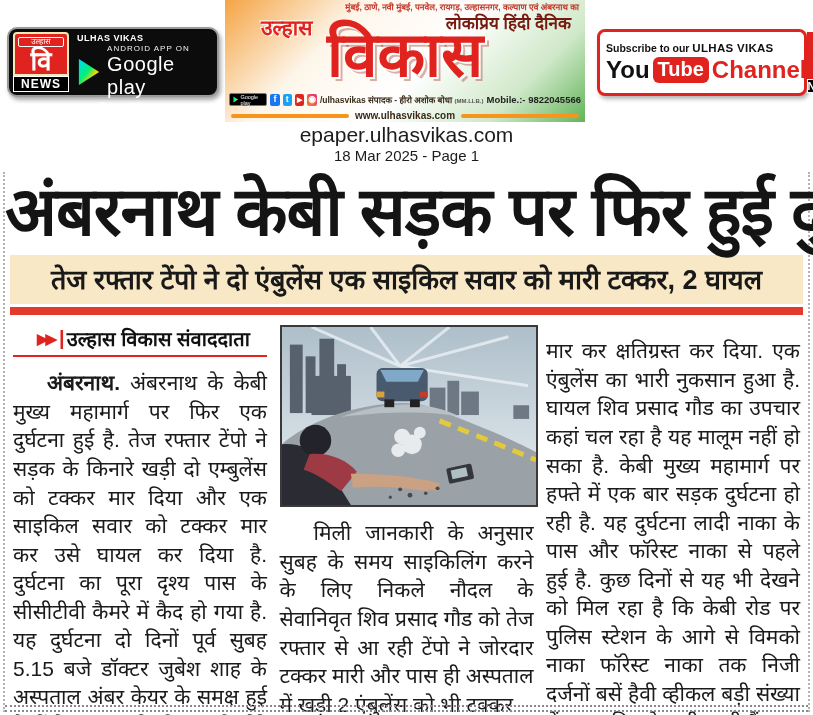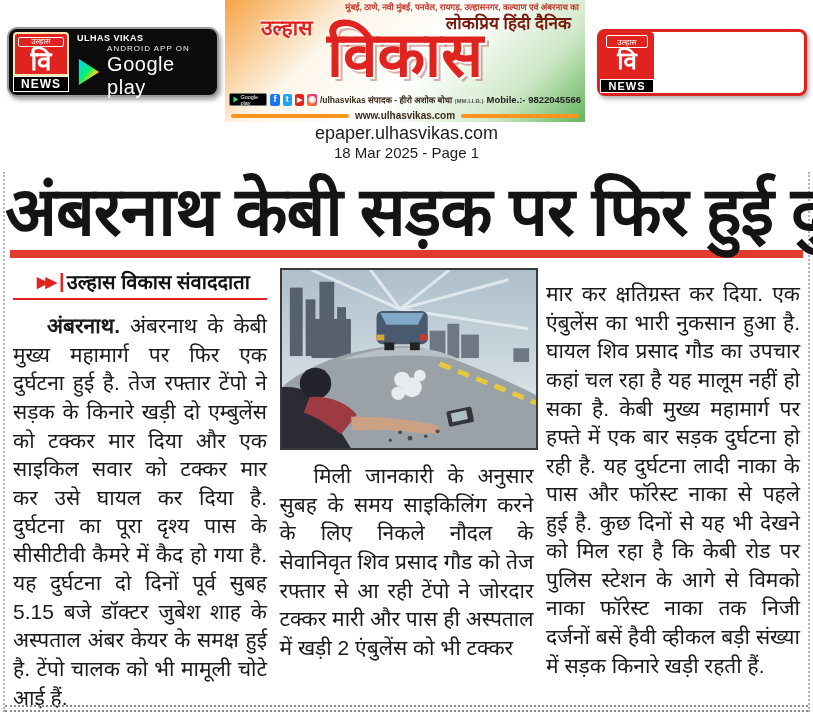--- a/index.html
+++ b/index.html
@@ -67,21 +67,21 @@
   .yt-you { font-size:24px; font-weight:bold; color:#111; }
   .yt-tube { font-size:20px; font-weight:bold; color:#fff; background:#e0231e; border-radius:6px; padding:1px 5px 2px; }
   .yt-chan { font-size:24px; font-weight:bold; color:#e0231e; }
   .yt-logo { width:54px; display:flex; flex-direction:column; background:#e0231e; border-radius:0 4px 4px 0; }
   .yt-logo .tiny { font-size:8px; color:#fff; border:1px solid #fff; border-radius:2px; margin:3px 6px 0; text-align:center; }
   .yt-logo .big { flex:1; color:#fff; font-size:24px; font-weight:bold; text-align:center; line-height:1.1; }
   .yt-logo .news { background:#000; color:#fff; font-size:11px; font-weight:bold; text-align:center; border:1px solid #fff; letter-spacing:1px; }
 
   
   .meta { position:absolute; left:0; top:123px; width:813px; text-align:center; color:#1c1c1c; }
-  .meta .url { font-size:18px; }
+  .meta .url { font-size:21px; }
   .meta .datepage { font-size:15px; }
 
   
   .article { position:absolute; left:3px; top:172px; width:807px; height:540px;
     border-left:2px dotted #b3b3b3; border-right:2px dotted #b3b3b3; }
   .headline { margin-top:4px; text-align:center; font-size:68px; line-height:1.05;
     font-weight:bold; color:#141414; letter-spacing:-1px; white-space:nowrap; }
   .subhead { margin:8px 5px 0; background:#f8e8c6; text-align:center;
     font-size:27px; font-weight:bold; color:#191919; padding:5px 4px 7px; }
   .red-strip { margin:3px 5px 0; height:8px; background:#e23b2e; }
@@ -161,35 +161,44 @@
         <span class="mobile">Mobile.:- 9822045566</span>
       </div>
       <div class="site-row">
         <span class="bar"></span>
         <span class="site">www.ulhasvikas.com</span>
         <span class="bar"></span>
       </div>
     </div>
 
     <div class="yt-badge">
+      <div class="yt-left">
+        <div class="sub-row"><span>Subscribe to our </span><span class="brand">ULHAS VIKAS</span></div>
+        <div class="yt-row">
+          <span class="yt-you">You</span>
+          <span class="yt-tube">Tube</span>
+          <span class="yt-chan">Channel</span>
+        </div>
+      </div>
       <div class="yt-logo">
         <span class="tiny">उल्हास</span>
         <span class="big">वि</span>
         <span class="news">NEWS</span>
       </div>
     </div>
   </div>
 
   <div class="meta">
     <div class="url">epaper.ulhasvikas.com</div>
     <div class="datepage">18 Mar 2025 - Page 1</div>
   </div>
 
   <div class="article">
     <div class="headline">अंबरनाथ केबी सड़क पर फिर हुई दुर्घटना</div>
+    <div class="subhead">तेज रफ्तार टेंपो ने दो एंबुलेंस एक साइकिल सवार को मारी टक्कर, 2 घायल</div>
     <div class="red-strip"></div>
 
     <div class="cols">
 
       <div class="col">
         <div class="byline">
           <span class="arrows">▶▶</span>
             <span class="pipe">|</span>
           <span>उल्हास विकास संवाददाता</span>
         </div>

